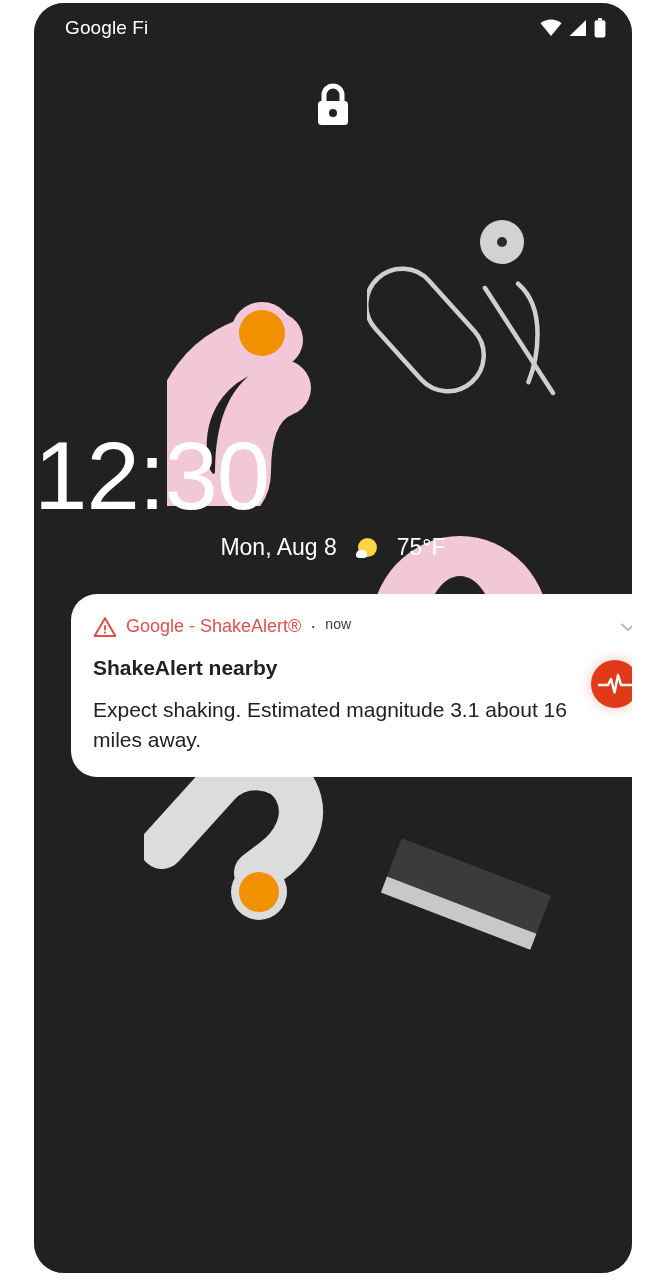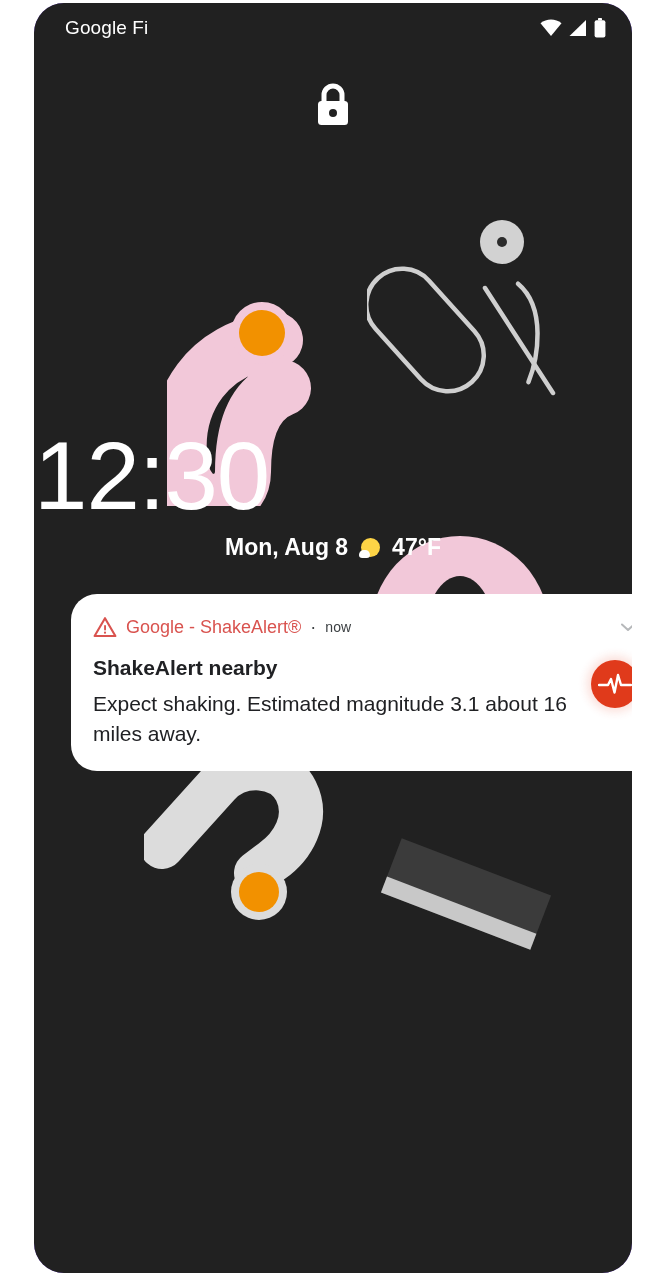--- a/index.html
+++ b/index.html
@@ -86,24 +86,24 @@
     font-size: 96px;
     line-height: 1.0;
     font-weight: 300;
     letter-spacing: -1px;
   }
   #dateline {
     margin-top: 10px;
     display: flex;
     align-items: center;
     justify-content: center;
-    gap: 10px;
+    gap: 18px;
     color: #ffffff;
     font-size: 23px;
-    font-weight: 700;
+    font-weight: 400;
   }
   .sun-icon {
     position: relative;
     width: 24px; height: 24px;
     display: inline-block;
   }
   .sun-icon .disc {
     position: absolute;
     left: 3px; top: 2px;
     width: 19px; height: 19px;
@@ -200,21 +200,20 @@
     top: 591px;
     width: 590px;
     background: #ffffff;
     border-radius: 26px;
     padding: 22px 22px 22px 22px;
     box-sizing: border-box;
     z-index: 30;
   }
   #notif-header {
     display: flex;
-    align-items: center;
     gap: 9px;
     margin-bottom: 16px;
   }
   #notif-app-name {
     color: #D9534F;
     font-size: 18px;
     white-space: nowrap;
   }
   #notif-sep { color: #3C4043; font-size: 18px; }
   #notif-time { color: #3C4043; font-size: 14px; }
@@ -233,21 +232,21 @@
   #notif-title {
     color: #202124;
     font-size: 21px;
     font-weight: 700;
     line-height: 1.3;
   }
   #notif-text-body {
     color: #202124;
     font-size: 21px;
     line-height: 1.42;
-    margin-top: 8px;
+    margin-top: 14px;
   }
   #notif-badge {
     flex: 0 0 auto;
     width: 48px; height: 48px;
     border-radius: 50%;
     background: #E03A1B;
     display: flex;
     align-items: center;
     justify-content: center;
     margin-top: 6px;
@@ -314,21 +313,21 @@
     </div>
 
     <div id="clockblock">
       <div id="clock">12:30</div>
       <div id="dateline">
         <span>Mon, Aug 8</span>
         <span class="sun-icon">
           <span class="disc"></span>
           <span class="cloud"></span>
         </span>
-        <span id="temp">47°F</span>
+        <span id="temp">75°F</span>
       </div>
     </div>
 
     <div id="notification">
       <div id="notif-header">
         <svg width="24" height="22" viewBox="0 0 24 22">
           <path d="M12 2.2 L22.4 20 L1.6 20 Z" stroke="#D9534F" stroke-width="2.1" fill="none" stroke-linejoin="round"></path>
           <rect x="11.1" y="9" width="1.9" height="5.4" rx="0.9" fill="#D9534F"></rect>
           <circle cx="12" cy="16.7" r="1.1" fill="#D9534F"></circle>
         </svg>

